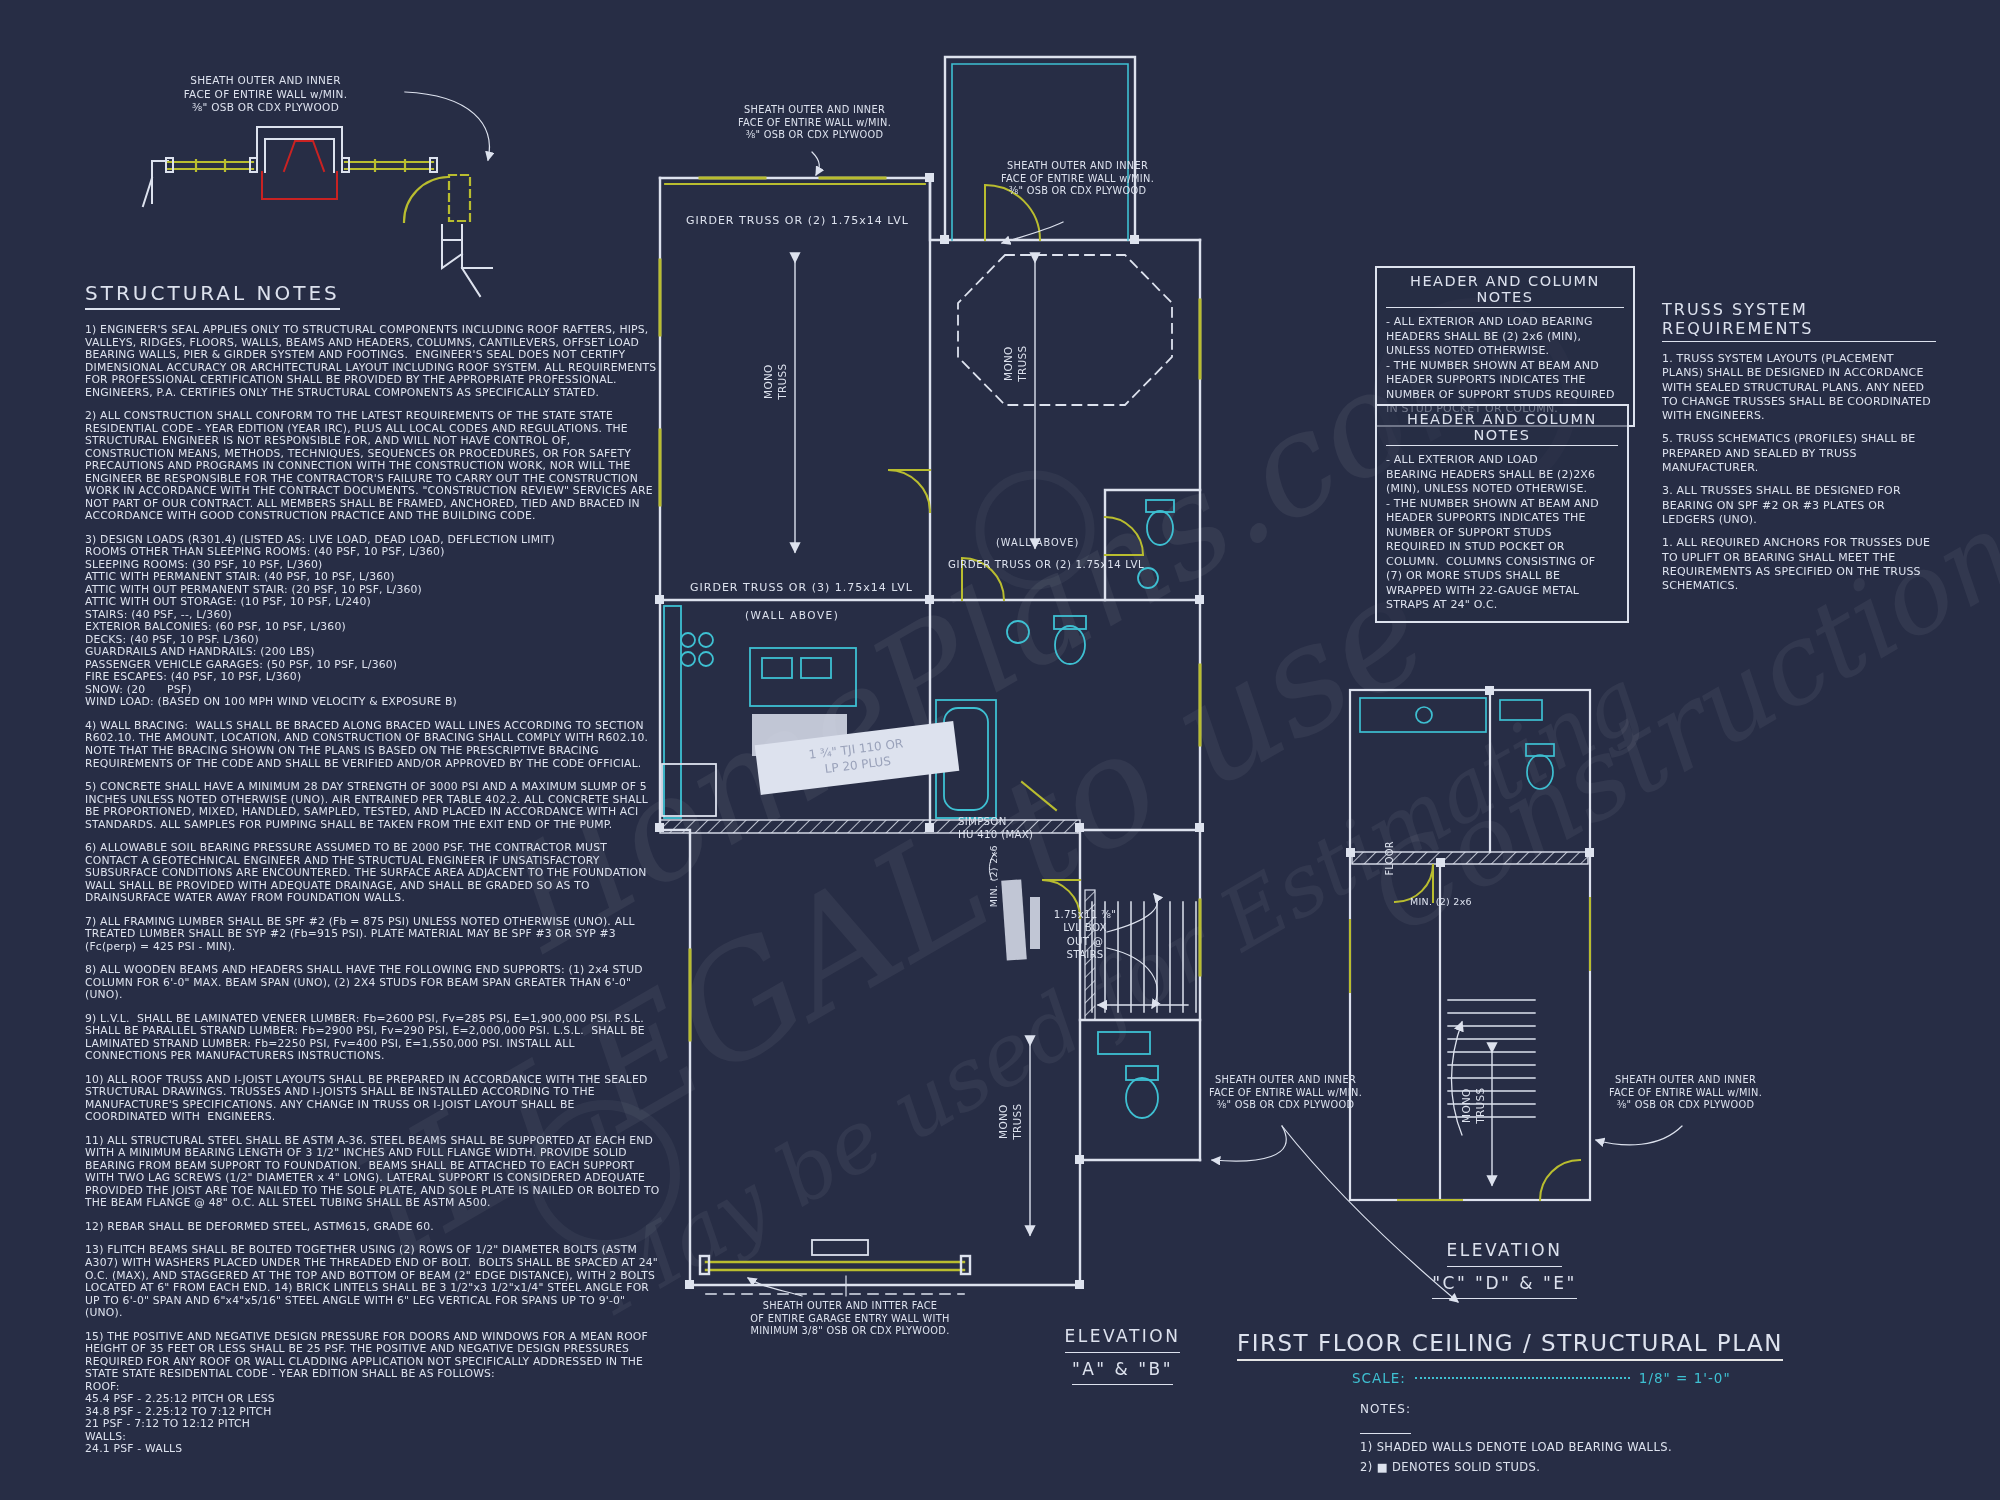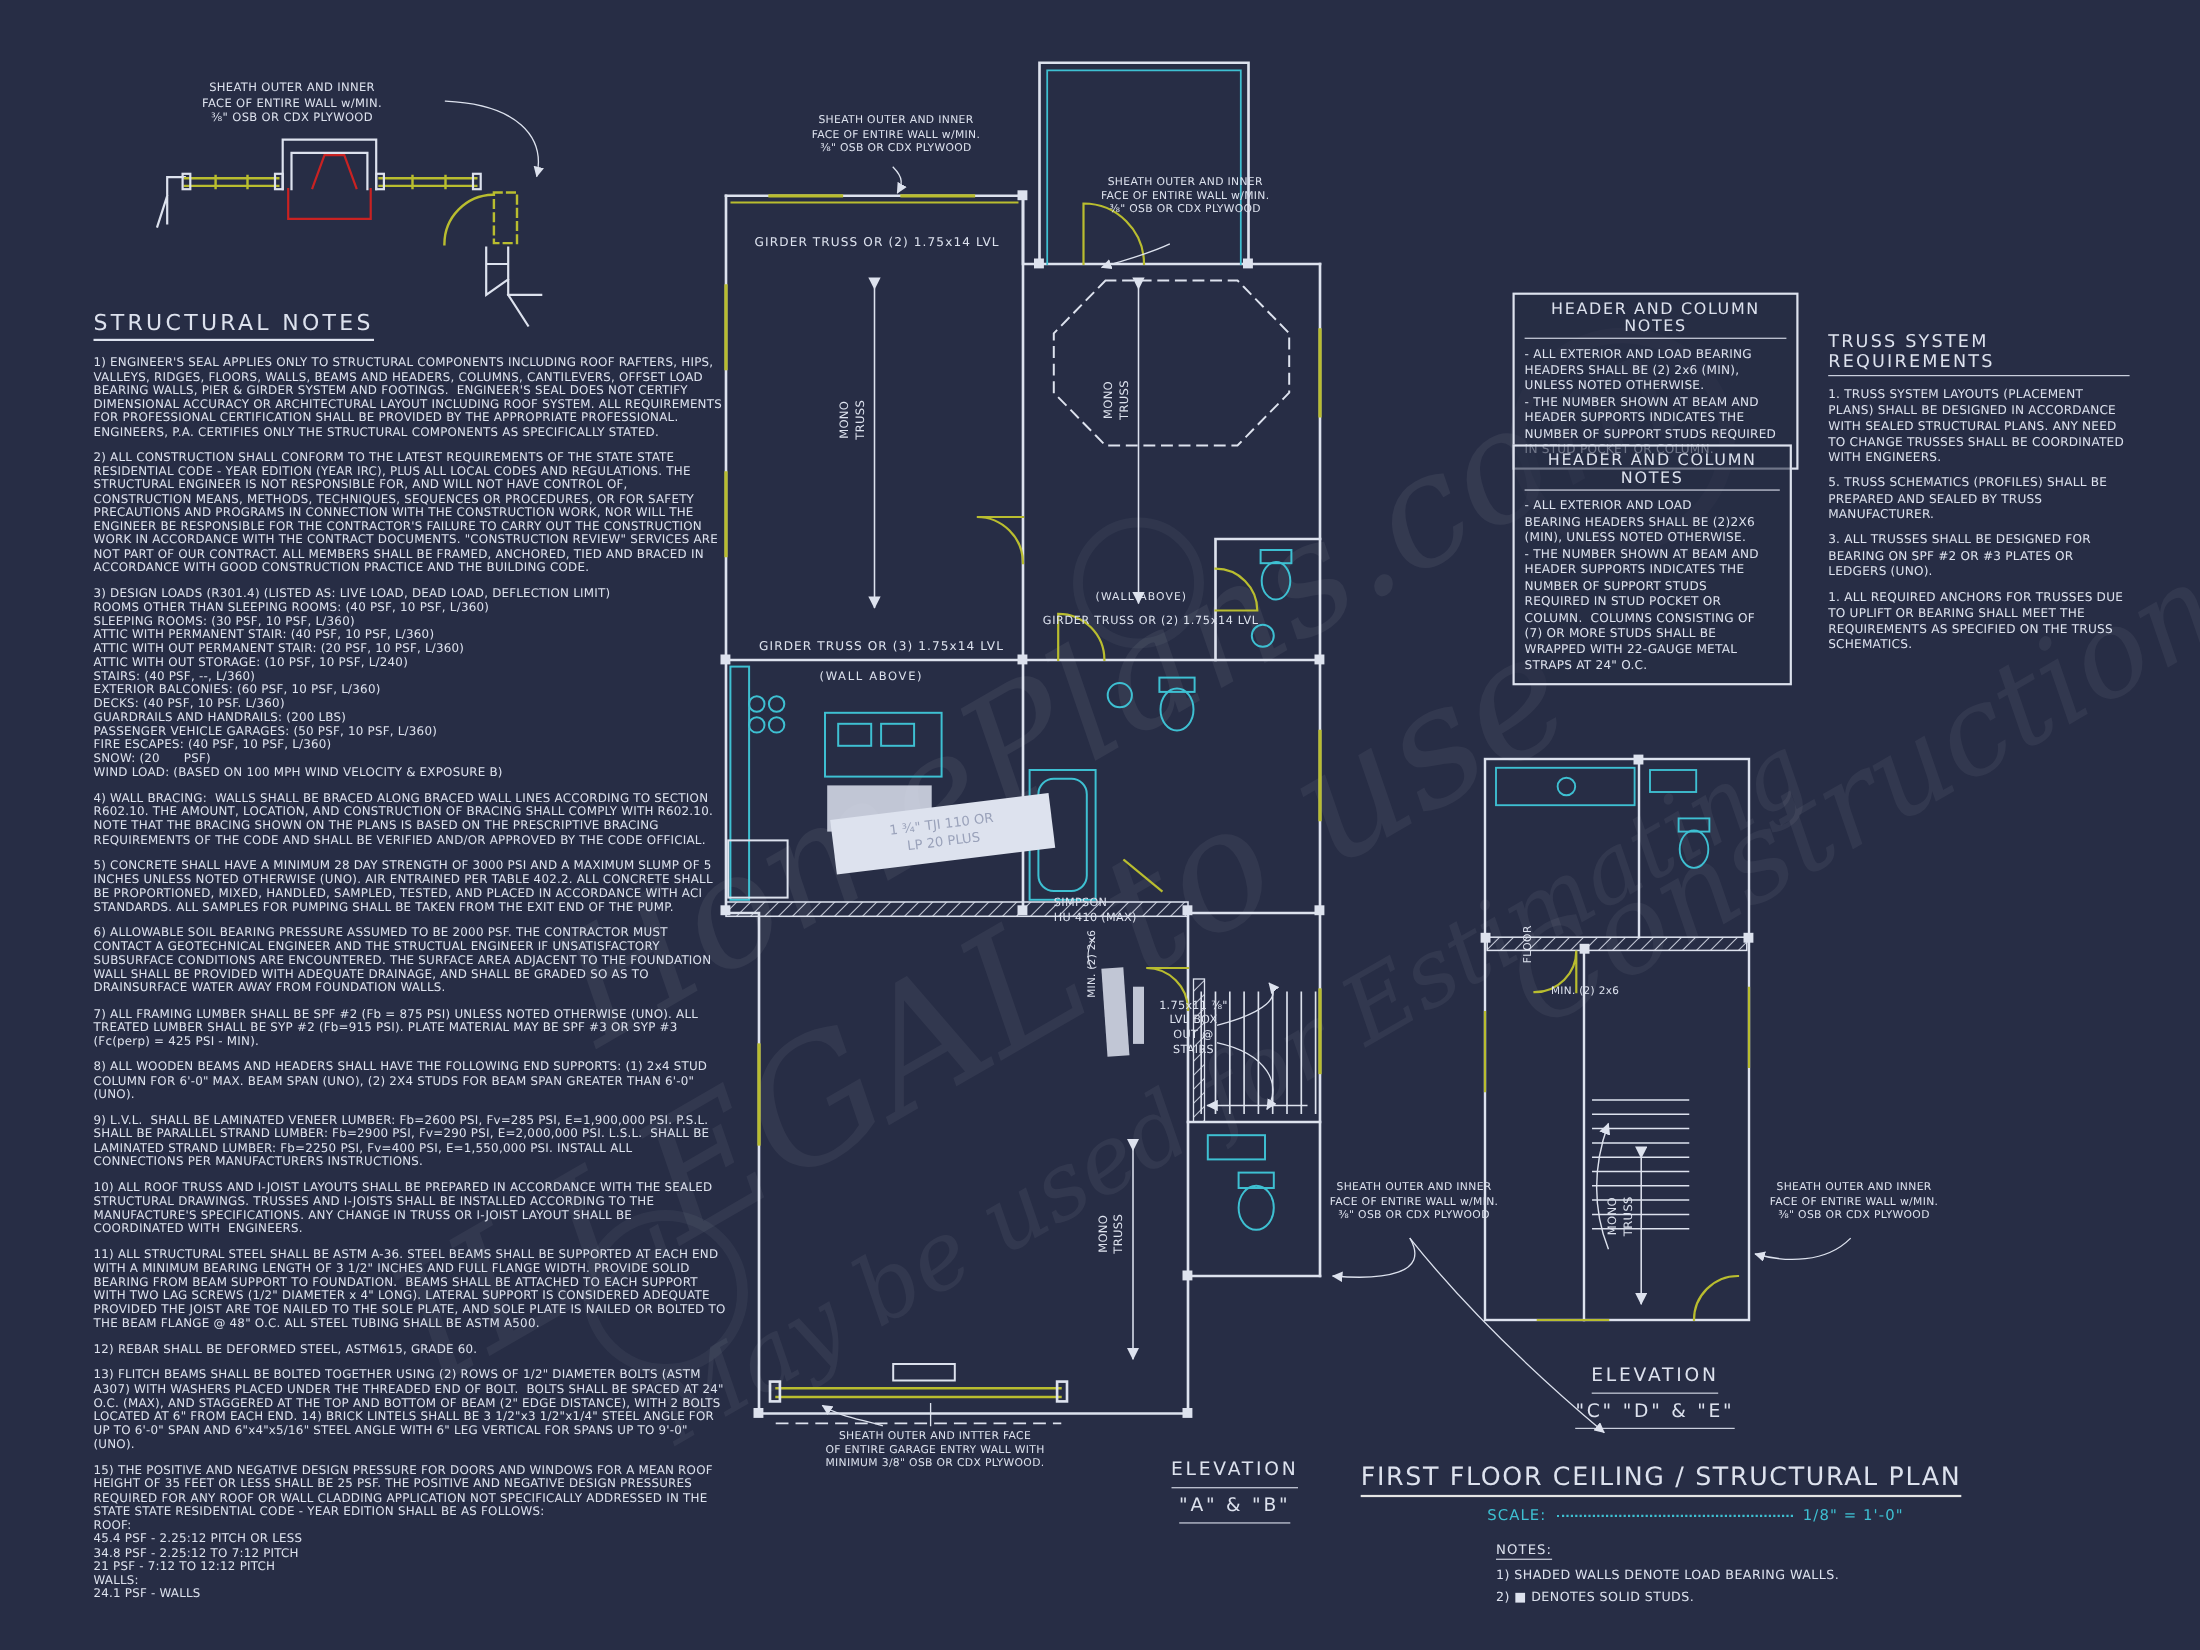--- a/index.html
+++ b/index.html
@@ -29,21 +29,21 @@
   
   .elev{position:absolute;text-align:center;font-size:17px;letter-spacing:2.5px;line-height:1.5;text-decoration:underline;}
   .elev .u{border-bottom:1.5px solid #dde2ee;padding-bottom:2px;display:inline-block;margin-bottom:4px;}
   .maintitle{position:absolute;left:1237px;top:1330px;font-size:23px;letter-spacing:1.5px;
              border-bottom:2px solid #e5e5e5;padding-bottom:3px;white-space:nowrap;}
   .scaleline{position:absolute;left:1352px;top:1370px;display:flex;align-items:center;gap:9px;
              color:#3ec0d2;font-size:13.5px;letter-spacing:1px;}
   .scaleline .dots{width:215px;border-top:2.5px dotted #3ec0d2;height:0;}
   .plannotes{position:absolute;left:1360px;top:1398px;}
   .plannotes h3{font-size:12px;font-weight:normal;letter-spacing:1px;margin:0 0 6px 0;
-                border-bottom:1.5px solid #dde2ee;display:inline-block;padding-bottom:1px;}
+                border-bottom:1.5px solid #dde2ee;display:inline-block;padding-bottom:17px;}
   .plannotes .item{font-size:11.5px;letter-spacing:.4px;margin-bottom:6px;}
   
   .wm{position:absolute;font-family:"DejaVu Serif",serif;font-style:italic;white-space:nowrap;
       color:#ffffff;transform-origin:left center;pointer-events:none;}
 </style>
 </head>
 <body>
 
 <div class="sheet">
 

